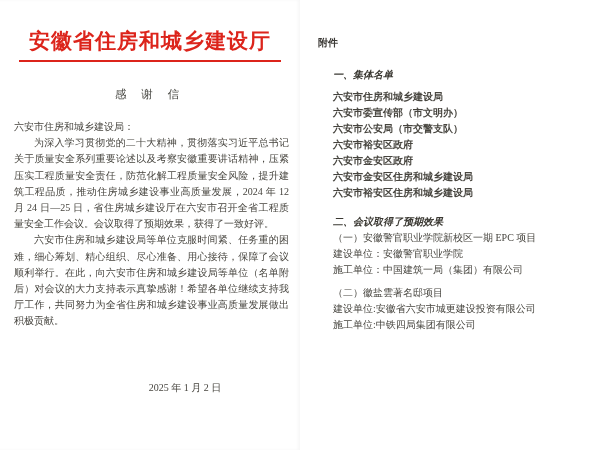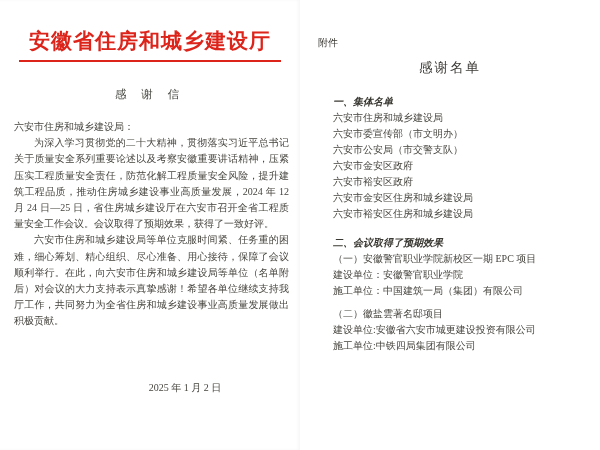--- a/index.html
+++ b/index.html
@@ -53,39 +53,39 @@
     box-sizing:border-box;
     font-size:10px;
     color:#47453f;
     white-space:nowrap;
   }
 
   
   .attachment-label{
     margin:36px 0 0 18px;
     font-size:10px;
-    font-weight:normal;
+    font-weight:bold;
     color:#3c3a36;
   }
   .appendix-title{
     margin-top:9px;
     text-align:center;
     font-size:13.5px;
     letter-spacing:2px;
     color:#3c3a36;
   }
   .appendix-list{
     margin:17px 12px 0 33px;
     font-size:10px;
     line-height:16px;
     color:#47453f;
     white-space:nowrap;
   }
   .sec-heading{font-weight:bold;color:#3a3832;font-style:italic;}
-  .group-gap{}
+  .group-gap{margin-top:6px;font-weight:bold;}
   .sec2-gap{margin-top:13px;}
   .proj2-gap{margin-top:7px;}
 </style>
 </head>
 <body>
 
 <div class="canvas">
 
   <div class="page page-left">
     <div class="letterhead">安徽省住房和城乡建设厅</div>
@@ -94,30 +94,29 @@
     <div class="letter-body">
       <div>六安市住房和城乡建设局：</div>
       <div class="para">为深入学习贯彻党的二十大精神，贯彻落实习近平总书记关于质量安全系列重要论述以及考察安徽重要讲话精神，压紧压实工程质量安全责任，防范化解工程质量安全风险，提升建筑工程品质，推动住房城乡建设事业高质量发展，2024 年 12 月 24 日—25 日，省住房城乡建设厅在六安市召开全省工程质量安全工作会议。会议取得了预期效果，获得了一致好评。</div>
       <div class="para">六安市住房和城乡建设局等单位克服时间紧、任务重的困难，细心筹划、精心组织、尽心准备、用心接待，保障了会议顺利举行。在此，向六安市住房和城乡建设局等单位（名单附后）对会议的大力支持表示真挚感谢！希望各单位继续支持我厅工作，共同努力为全省住房和城乡建设事业高质量发展做出积极贡献。</div>
     </div>
     <div class="letter-date">2025 年 1 月 2 日</div>
   </div>
 
   <div class="page page-right">
     <div class="attachment-label">附件</div>
-    <div class="appendix-title">感谢名单</div>
 
     <div class="appendix-list">
       <div class="sec-heading">一、集体名单</div>
       <div class="group-gap">
         <div>六安市住房和城乡建设局</div>
         <div>六安市委宣传部（市文明办）</div>
         <div>六安市公安局（市交警支队）</div>
+        <div>六安市裕安区政府</div>
         <div>六安市金安区政府</div>
-        <div>六安市裕安区政府</div>
         <div>六安市金安区住房和城乡建设局</div>
         <div>六安市裕安区住房和城乡建设局</div>
       </div>
 
       <div class="sec-heading sec2-gap">二、会议取得了预期效果</div>
       <div>
         <div>（一）安徽警官职业学院新校区一期 EPC 项目</div>
         <div>建设单位：安徽警官职业学院</div>
         <div>施工单位：中国建筑一局（集团）有限公司</div>
       </div>

